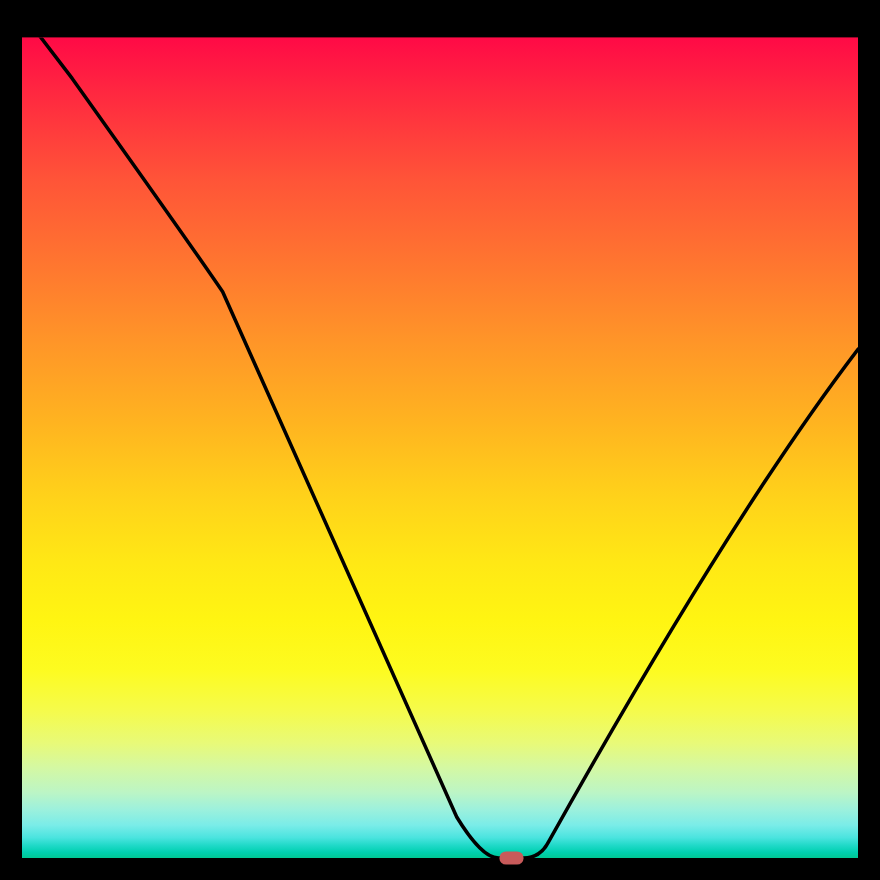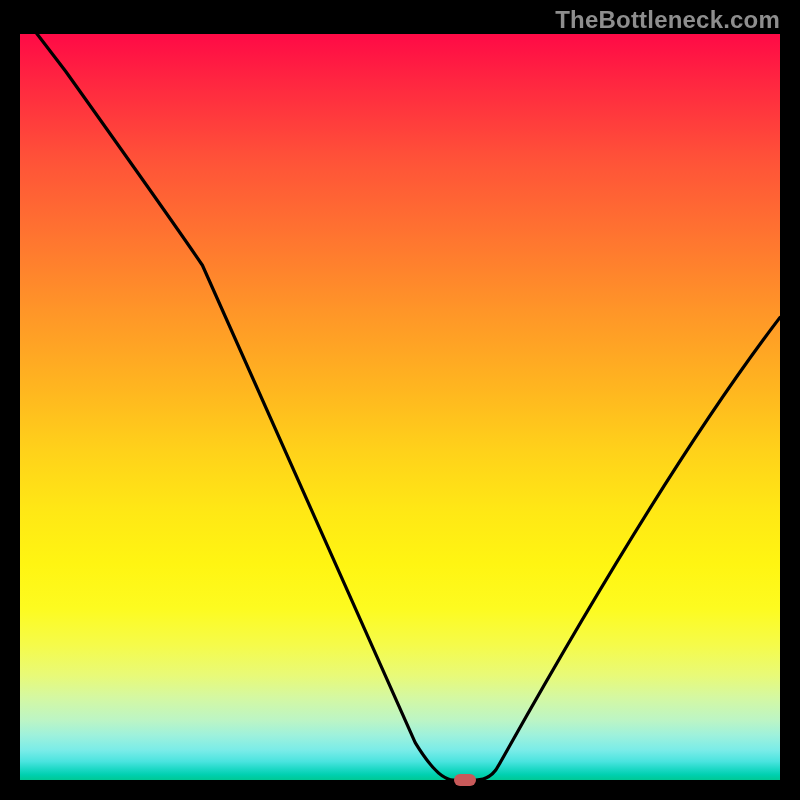--- a/index.html
+++ b/index.html
@@ -68,21 +68,20 @@
     height: 12px;
     border-radius: 6px;
     background: #c85a5a;
     transform: translate(-50%, -50%);
   }
 </style>
 </head>
 <body>
 
 <div class="chart-container">
-  <div class="watermark">TheBottleneck.com</div>
 
   <div class="plot-area">
     <svg class="curve" viewBox="0 0 760 746" preserveAspectRatio="none">
       <path d="M 0 -22.379999999999995
        L 45.6 37.30000000000007
        Q 152 186.5 182.4 231.26
        L 395.2 708.7
        Q 418.00000000000006 746 433.2 746
        L 456 746
        Q 471.2 746 478.8 731.08

